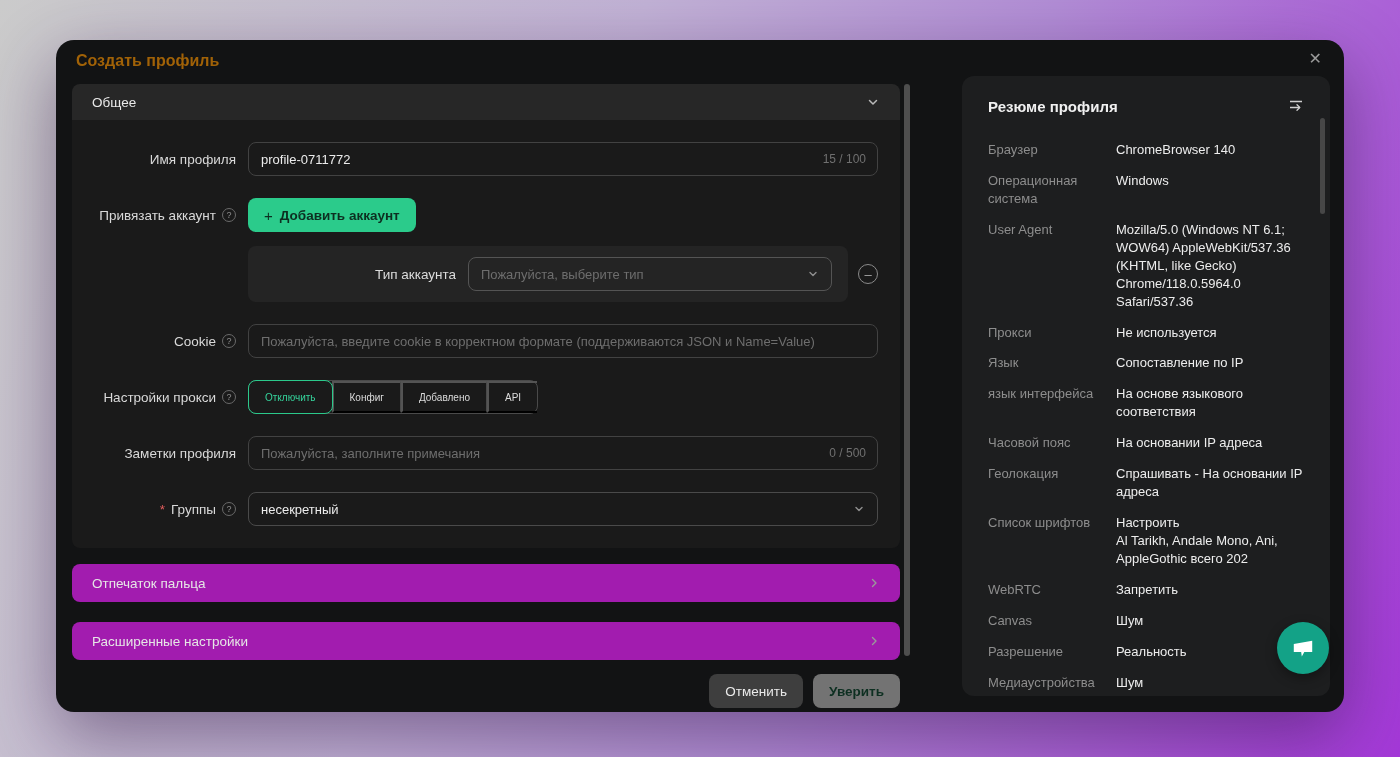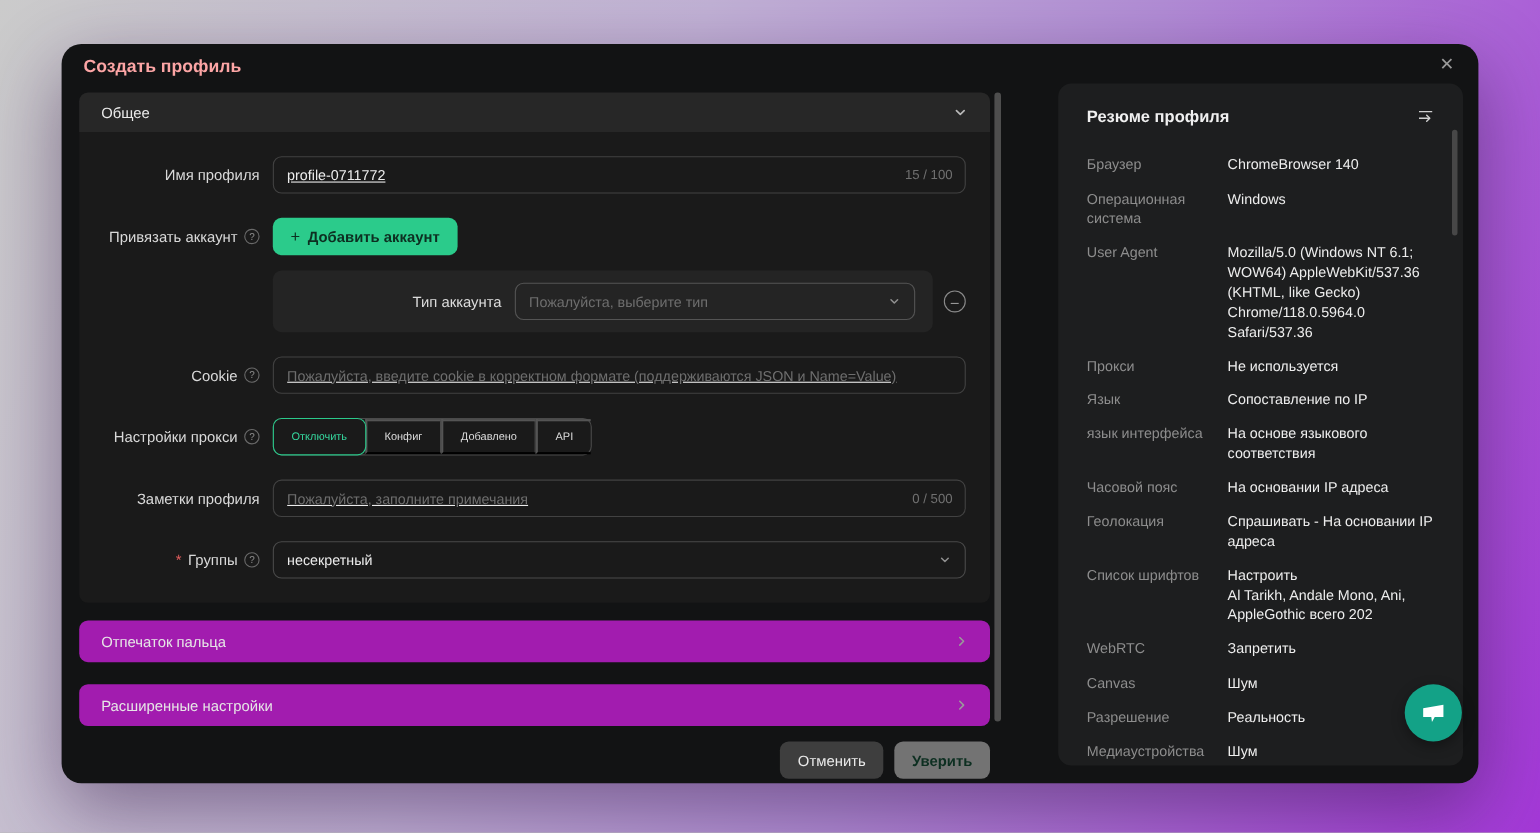--- a/index.html
+++ b/index.html
@@ -1,40 +1,40 @@
 <!DOCTYPE html>
 <html><head>
 <meta charset="utf-8">
 <style>
   * { margin:0; padding:0; box-sizing:border-box; }
   body { font-family:"Liberation Sans","DejaVu Sans",sans-serif; }
   .stage { position:relative; width:1400px; height:757px; overflow:hidden;
            background:linear-gradient(112deg,#cbcbcb 0%,#c2b2d6 38%,#b28dd6 62%,#a438d8 100%); }
   .modal { position:absolute; left:56px; top:40px; width:1288px; height:672px;
            background:#121314; border-radius:18px; box-shadow:0 24px 70px rgba(40,10,60,.45); }
-  .modal-title { position:absolute; left:20px; top:12px; font-size:16px; font-weight:700; color:#fca5a5; }
+  .modal-title { position:absolute; left:20px; top:12px; font-size:16px; font-weight:700; color:#a16207; }
   .close { position:absolute; top:9px; right:22px; font-size:16px; color:#9a9a9a; cursor:pointer; }
 
   .form-col { position:absolute; left:16px; top:44px; width:828px; }
   .card-h { height:36px; background:#272727; border-radius:8px 8px 0 0; display:flex; align-items:center;
             justify-content:space-between; padding:0 20px; color:#e9e9e9; font-size:13.5px; cursor:pointer; }
   .card-b { background:#1a1a1a; border-radius:0 0 8px 8px; padding:22px 22px 22px 0; }
 
   .f-row { display:flex; align-items:center; }
   .mb22 { margin-bottom:22px; } .mb14 { margin-bottom:14px; }
   .f-label { width:176px; flex:none; display:flex; align-items:center; justify-content:flex-end; gap:6px;
              padding-right:12px; color:#d9d9d9; font-size:13.5px; white-space:nowrap; }
   .control { flex:1; min-width:0; display:flex; align-items:center; }
 
   .q { width:14px; height:14px; border:1px solid #6a6a6a; border-radius:50%; color:#8f8f8f; font-size:9px;
        display:inline-flex; align-items:center; justify-content:center; flex:none; }
 
   .input-wrap { position:relative; width:100%; }
   .tinput { width:100%; height:34px; background:#1a1a1a; border:1px solid #424242; border-radius:8px;
-            color:#ececec; font-size:13px; padding:0 70px 0 12px; outline:none; font-family:inherit;text-decoration:underline; }
+            color:#ececec; font-size:13px; padding:0 70px 0 12px; outline:none; font-family:inherit; }
   .tinput::placeholder { color:#6e6e6e; }
   .counter { position:absolute; right:12px; top:50%; transform:translateY(-50%); color:#707070; font-size:12px; }
 
   .btn-add { display:inline-flex; align-items:center; gap:7px; height:34px; padding:0 16px; background:#2bcb8b;
              color:#0d2f21; border:none; border-radius:8px; font-size:13.5px; font-weight:600; font-family:inherit; cursor:pointer; }
   .plus { font-size:15px; font-weight:400; }
 
   .acct-panel { width:600px; background:#242424; border-radius:8px; padding:11px 16px; display:flex;
                 align-items:center; justify-content:flex-end; gap:12px; }
   .panel-label { color:#dcdcdc; font-size:13.5px; white-space:nowrap; }

